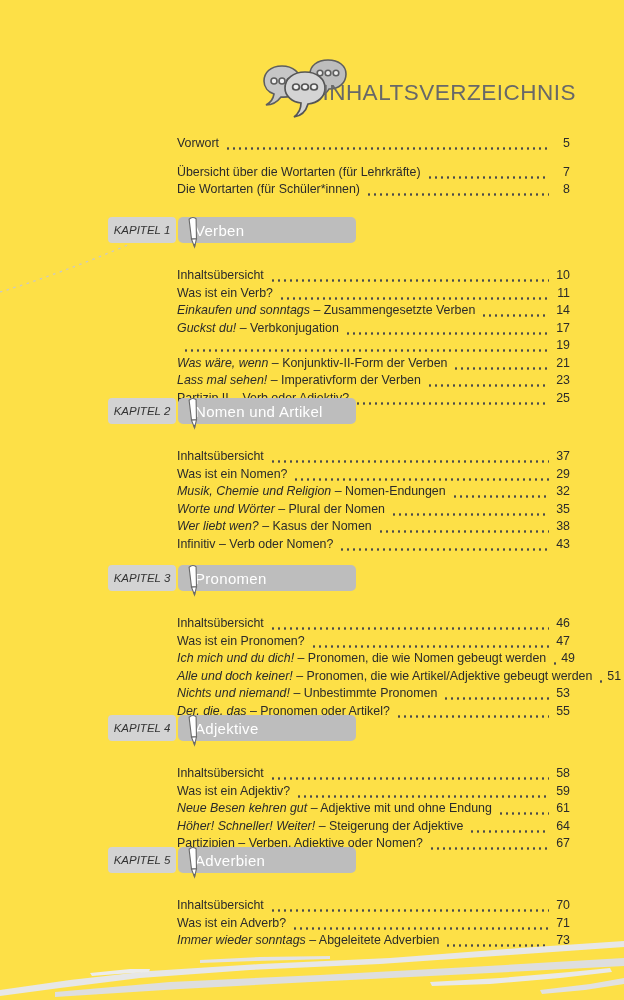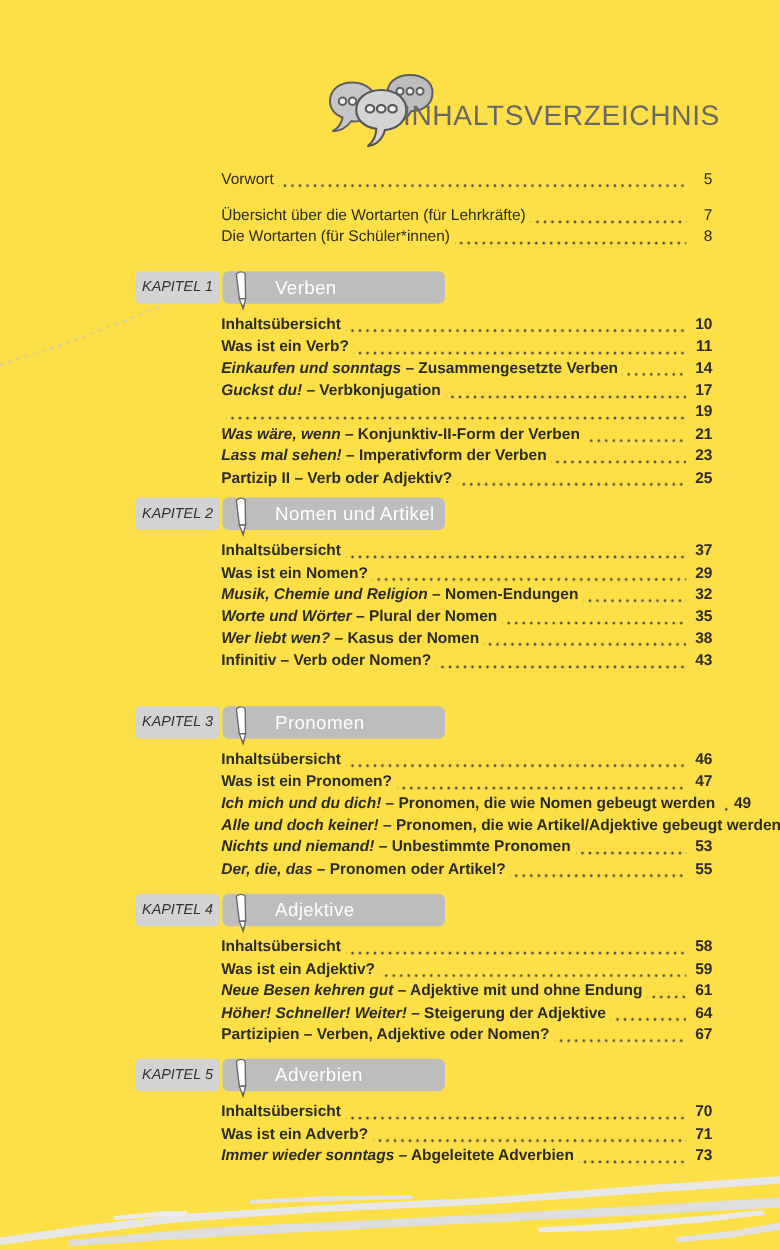--- a/index.html
+++ b/index.html
@@ -40,23 +40,23 @@
     display:flex;align-items:center;justify-content:center;
     font-style:italic;font-size:11.5px;color:#333;
   }
   .bar{
     position:absolute;left:70px;top:0;width:178px;height:26px;
     background:#bdbdbd;border-radius:5px;
     display:flex;align-items:center;
   }
   .pencil{position:absolute;left:7px;top:-3px;width:17px;height:37px;pointer-events:none;}
   .bar-label{
-    margin-left:42px;color:#ffffff;font-size:15px;letter-spacing:.3px;white-space:nowrap;
-  }
-  .entries{margin-left:69px;width:393px;margin-top:9px;font-weight:bold;}
+    margin-left:17px;color:#ffffff;font-size:15px;letter-spacing:.3px;white-space:nowrap;
+  }
+  .entries{margin-left:69px;width:393px;margin-top:25px;}
   
   .dash-line{position:absolute;top:240px;left:0;width:132px;height:60px;}
   .brush{position:absolute;left:0;bottom:0;width:624px;height:62px;}
 </style>
 </head>
 <body>
 
 <div class="page">
 
   <svg class="bubbles" viewBox="0 0 90 64">

